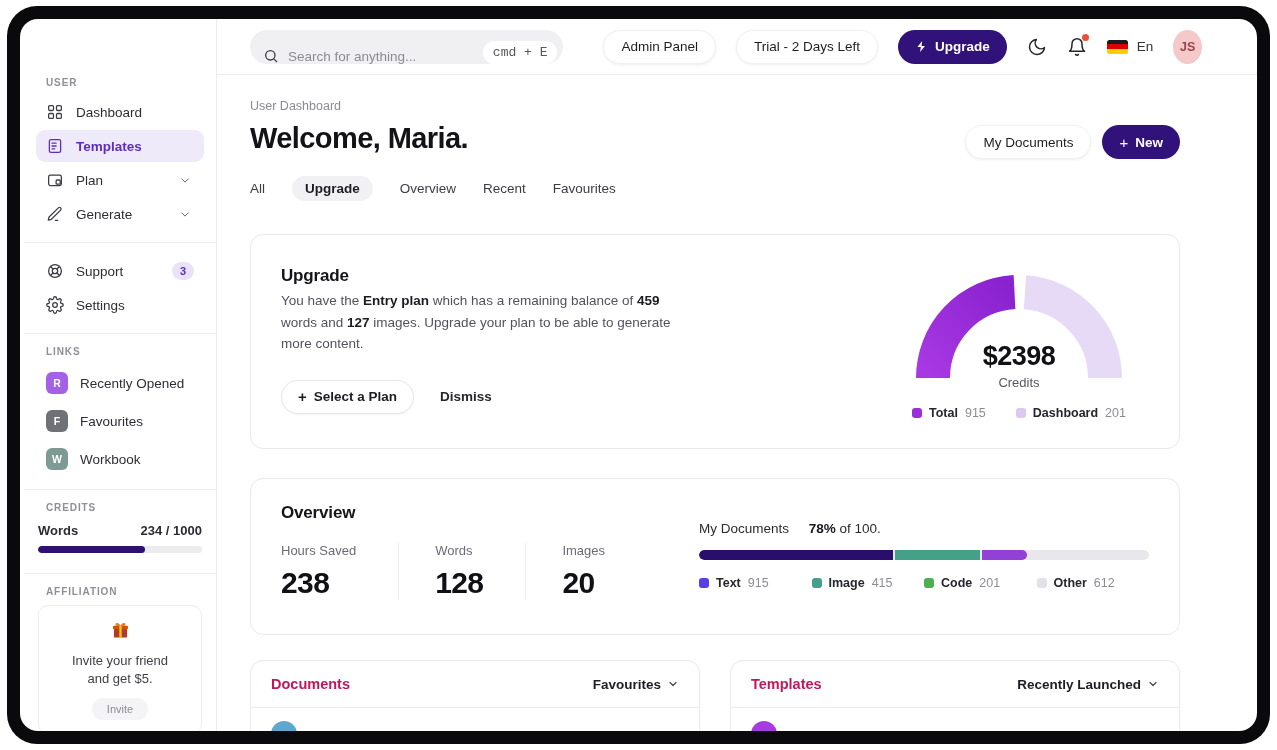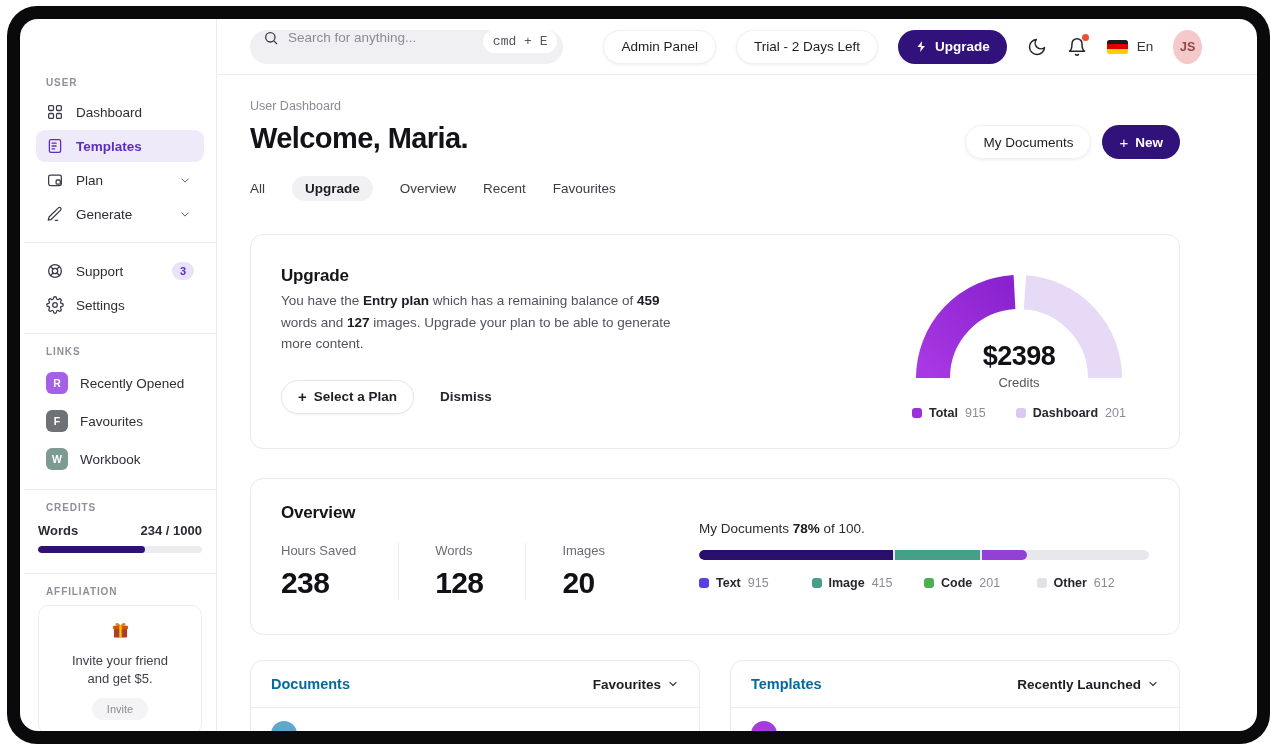--- a/index.html
+++ b/index.html
@@ -21,21 +21,21 @@
   .credits-row { display:flex; justify-content:space-between; font-size:13px; color:#2b2b33; font-weight:600; padding:2px 2px 8px 2px; }
   .credit-track { height:7px; background:#ececef; border-radius:99px; margin:0 2px; overflow:hidden; }
   .credit-fill { height:100%; background:#2e1170; border-radius:99px; }
   .affil-card { border:1px solid #ededf0; border-radius:10px; padding:14px 10px 13px; text-align:center; margin:0 2px; }
   .affil-text { font-size:13px; color:#3f3f48; line-height:1.35; margin-top:7px; }
   .invite-btn { display:inline-block; margin-top:11px; background:#f4f4f6; border:none; border-radius:999px; padding:5px 15px; font-size:11px; color:#8a8a92; font-weight:500; cursor:pointer; }
 
   
   .main { flex:1; display:flex; flex-direction:column; min-width:0; }
   .topbar { height:56px; flex:0 0 56px; border-bottom:1px solid #ededf1; display:flex; align-items:center; padding:0 55px 0 33px; gap:20px; }
-  .search { width:368px; height:34px; background:#f0f0f2; border-radius:999px; display:flex; align-items:flex-start; padding:0 6px 0 13px; gap:9px; }
+  .search { width:368px; height:34px; background:#f0f0f2; border-radius:999px; display:flex; align-items:flex-end; padding:0 6px 0 13px; gap:9px; }
   .search svg { width:16px; height:16px; stroke:#3c3c45; stroke-width:2; fill:none; flex:0 0 16px; }
   .search input { border:none; outline:none; background:transparent; flex:1; font-size:13.5px; color:#333; font-family:inherit; }
   .search input::placeholder { color:#8b8b93; }
   .kbd { background:#fff; border-radius:999px; padding:4px 10px; font-family:"Liberation Mono","DejaVu Sans Mono",monospace; font-size:13px; color:#55555c; white-space:nowrap; }
   .pill-btn { height:34px; background:#fff; border:1px solid #f0f0f2; box-shadow:0 1px 3px rgba(20,20,40,.07); border-radius:999px; display:flex; align-items:center; padding:0 17px; font-size:13.5px; font-weight:400; color:#1d1d23; cursor:pointer; white-space:nowrap; }
   .dark-btn { height:34px; background:#31127a; border:none; border-radius:999px; display:flex; align-items:center; gap:7px; padding:0 17px; font-size:13.5px; font-weight:600; color:#fff; cursor:pointer; white-space:nowrap; }
   .icon-btn { background:none; border:none; cursor:pointer; position:relative; display:flex; }
   .icon-btn svg { width:20px; height:20px; stroke:#26262c; stroke-width:1.8; fill:none; stroke-linecap:round; stroke-linejoin:round; }
   .dot { position:absolute; top:-3px; right:-2px; width:7px; height:7px; border-radius:50%; background:#e8503a; }
   .flag { width:21px; height:14px; border-radius:2.5px; overflow:hidden; display:flex; flex-direction:column; flex:0 0 21px; }
@@ -71,30 +71,30 @@
   .sq { width:10px; height:10px; border-radius:3px; flex:0 0 10px; }
 
   .overview-card { margin-top:29px; padding:24px 30px 34px; display:flex; }
   .stats-row { display:flex; margin-top:20px; }
   .stat { padding:0 42px 0 0; }
   .stat + .stat { border-left:1px solid #ededf1; padding-left:36px; }
   .stat-label { font-size:13px; color:#6b6b76; }
   .stat-value { font-size:30px; font-weight:800; letter-spacing:-.02em; color:#101015; margin-top:8px; }
   .docbar-wrap { margin-left:auto; width:450px; margin-top:18px; }
   .docbar-title { font-size:13.5px; color:#2a2a32; }
-  .docbar-title b { color:#17171d; }
+  .docbar-title b { color:#17171d;margin-left:16px; }
   .stack-track { margin-top:14px; height:10px; border-radius:99px; background:#e8e8ec; display:flex; gap:2px; overflow:hidden; }
   .seg { height:100%; }
   .stack-legend { display:flex; margin-top:16px; }
   .stack-legend .legend-item { width:125px; }
 
   .bottom-grid { margin-top:25px; display:grid; grid-template-columns:1fr 1fr; gap:30px; }
   .list-card { overflow:hidden; }
   .list-head { display:flex; align-items:center; justify-content:space-between; padding:15px 20px; border-bottom:1px solid #ededf1; }
-  .list-title { font-size:14.5px; font-weight:700; color:#0369a1; }
+  .list-title { font-size:14.5px; font-weight:700; color:#be185d; }
   .list-filter { display:flex; align-items:center; gap:6px; font-size:13.5px; font-weight:700; color:#1d1d23; cursor:pointer; }
   .list-filter svg { width:12px; height:12px; stroke:#44444c; stroke-width:2.4; fill:none; stroke-linecap:round; stroke-linejoin:round; }
   .list-row { display:flex; align-items:center; gap:12px; padding:13px 20px; cursor:pointer; }
   .row-avatar { width:26px; height:26px; border-radius:50%; flex:0 0 26px; }
 </style>
 </head>
 <body>
 
 <div class="frame">
 <div class="app">

